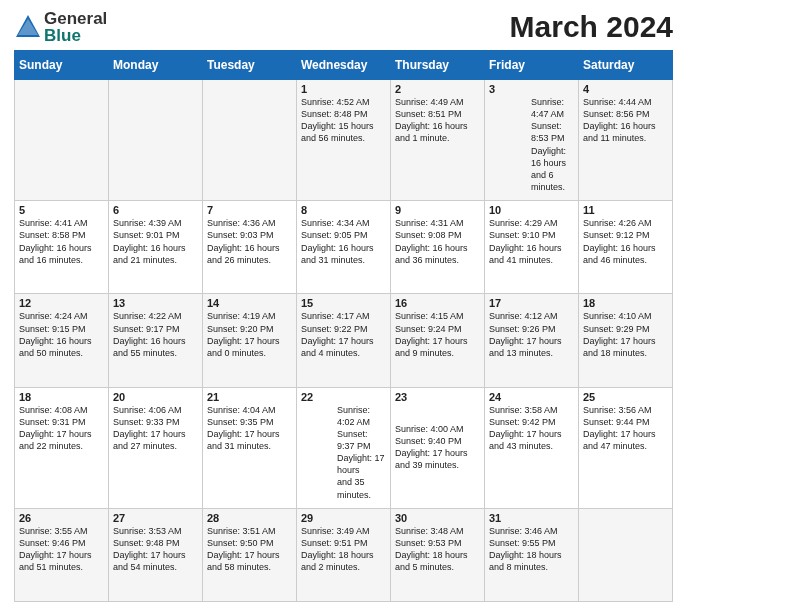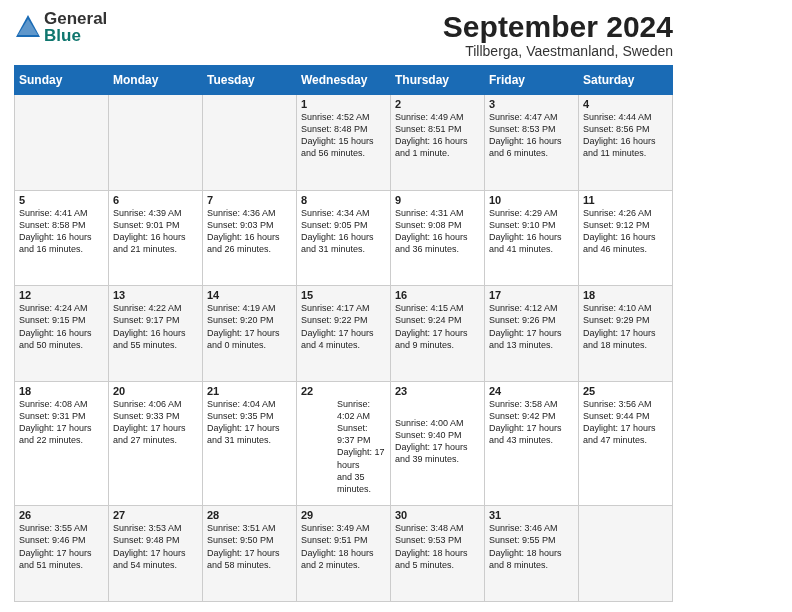--- a/index.html
+++ b/index.html
@@ -115,22 +115,21 @@
       <svg class="logo-icon" viewBox="0 0 28 28">
         <polygon points="14,2 26,24 2,24" fill="#1a6bb5"></polygon>
         <polygon points="14,6 24,22 4,22" fill="#fff" opacity="0.3"></polygon>
       </svg>
       <div class="logo-text">
         <span class="logo-general">General</span>
         <span class="logo-blue">Blue</span>
       </div>
     </div>
     <div class="title-block">
-      <div class="month-year">September 2024</div>
-      <div class="location">Tillberga, Vaestmanland, Sweden</div>
+      <div class="month-year">March 2024</div>
     </div>
   </div>
 
   <table class="calendar">
     <thead>
       <tr>
 
       <th>Sunday</th>
           <th>Monday</th>
           <th>Tuesday</th>
@@ -154,21 +153,21 @@
           </td>
           <td>
             <span class="day-num">2</span>
             <div class="day-info" style="white-space: pre-line;">Sunrise: 4:49 AM
 Sunset: 8:51 PM
 Daylight: 16 hours
 and 1 minute.</div>
           </td>
           <td>
             <span class="day-num">3</span>
-            <div class="day-info" style="white-space: pre-line;">Sunrise: 4:47 AM
+            <div class="day-info" style="white-space: pre-line; margin-left: 42px;">Sunrise: 4:47 AM
 Sunset: 8:53 PM
 Daylight: 16 hours
 and 6 minutes.</div>
           </td>
           <td>
             <span class="day-num">4</span>
             <div class="day-info" style="white-space: pre-line;">Sunrise: 4:44 AM
 Sunset: 8:56 PM
 Daylight: 16 hours
 and 11 minutes.</div>

